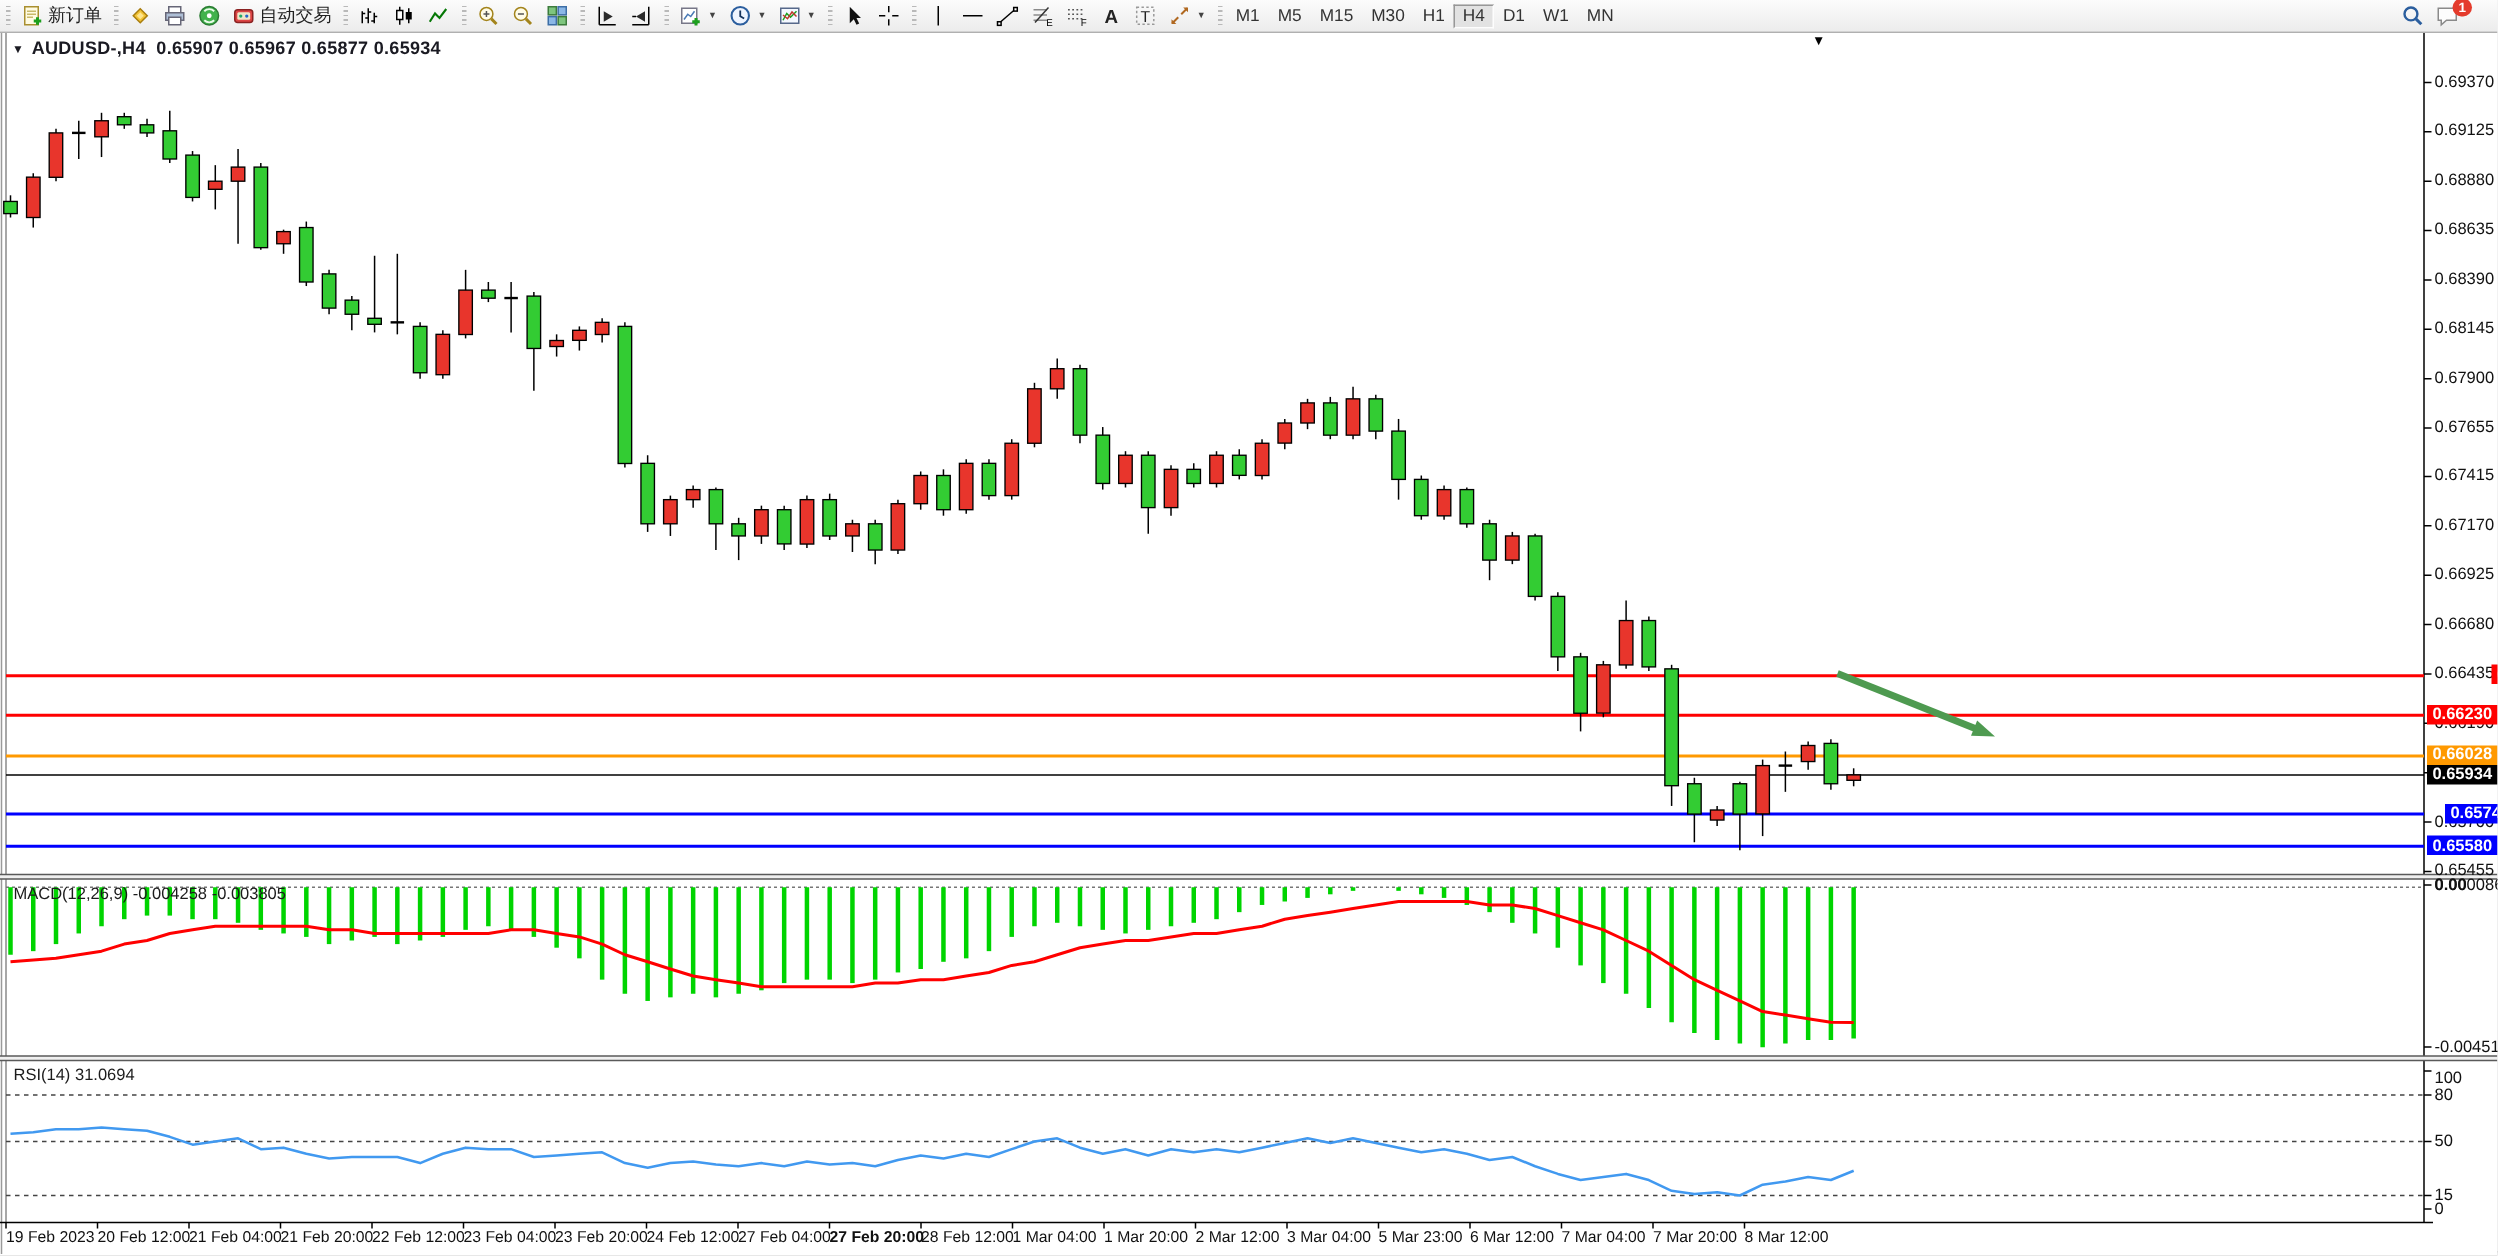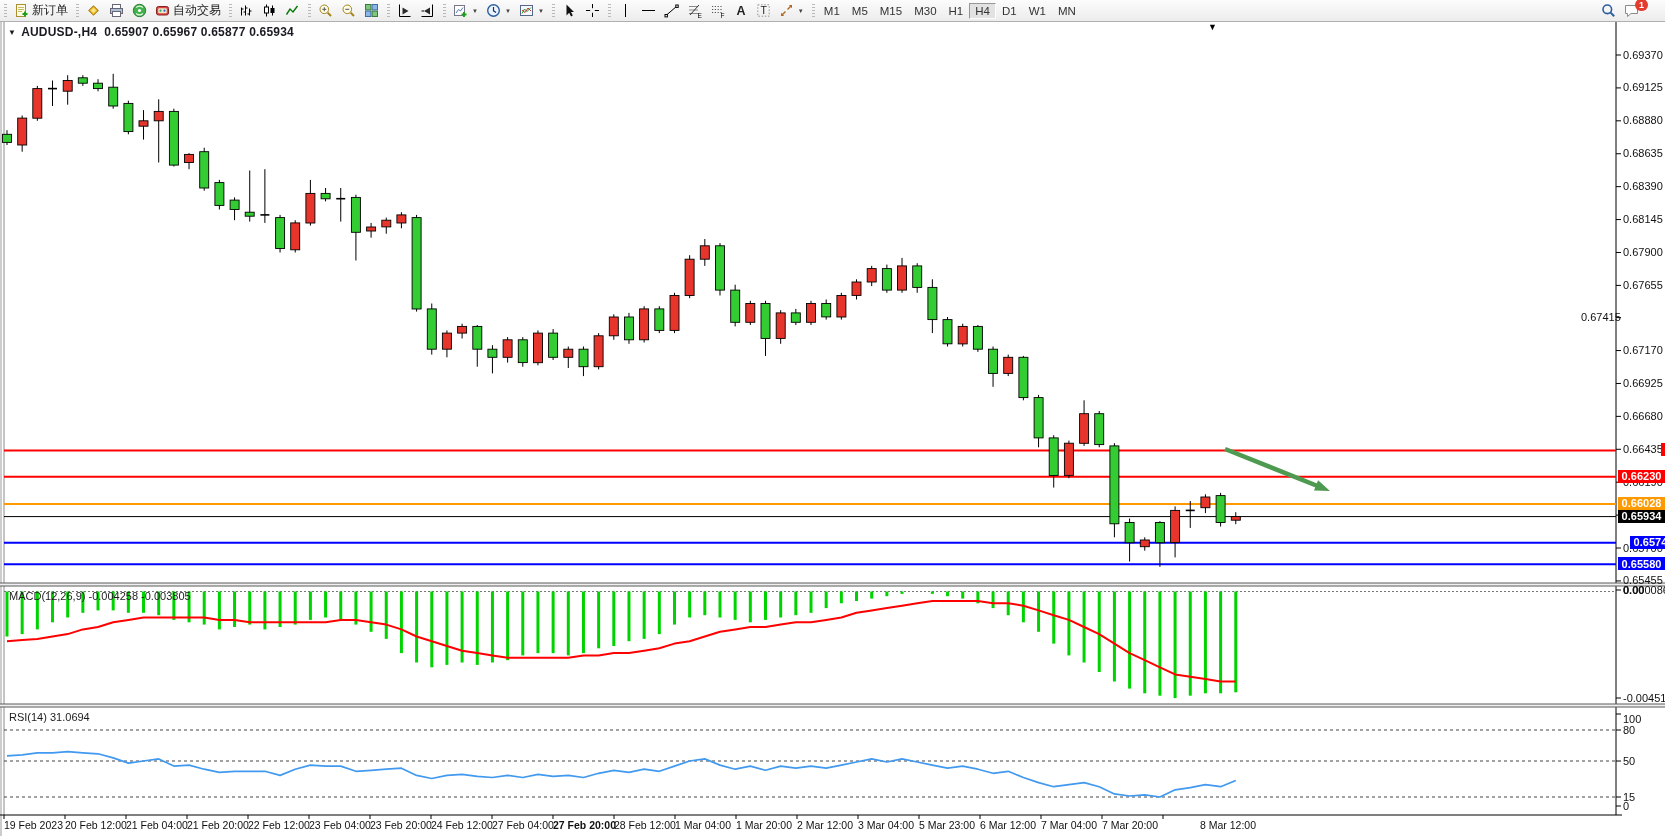--- a/index.html
+++ b/index.html
@@ -619,21 +619,21 @@
 
   <div id="overlays">
       <div class="axis-label" style="top: 48.5px; left: 1623px;">0.69370</div>
       <div class="axis-label" style="top: 81.4133px; left: 1623px;">0.69125</div>
       <div class="axis-label" style="top: 114.327px; left: 1623px;">0.68880</div>
       <div class="axis-label" style="top: 147.24px; left: 1623px;">0.68635</div>
       <div class="axis-label" style="top: 180.153px; left: 1623px;">0.68390</div>
       <div class="axis-label" style="top: 213.066px; left: 1623px;">0.68145</div>
       <div class="axis-label" style="top: 245.98px; left: 1623px;">0.67900</div>
       <div class="axis-label" style="top: 278.893px; left: 1623px;">0.67655</div>
-      <div class="axis-label" style="top: 311.135px; left: 1581px;">0.67415</div>
+      <div class="axis-label" style="top: 311.135px; left: 1623px;">0.67415</div>
       <div class="axis-label" style="top: 344.048px; left: 1623px;">0.67170</div>
       <div class="axis-label" style="top: 376.961px; left: 1623px;">0.66925</div>
       <div class="axis-label" style="top: 409.875px; left: 1623px;">0.66680</div>
       <div class="axis-label" style="top: 442.788px; left: 1623px;">0.66435</div>
       <div class="axis-label" style="top: 475.701px; left: 1623px;">0.66190</div>
       <div class="axis-label" style="top: 508.615px; left: 1623px;">0.65945</div>
       <div class="axis-label" style="top: 541.528px; left: 1623px;">0.65700</div>
       <div class="axis-label" style="top: 574.441px; left: 1623px;">0.65455</div>
       <div class="px-label" style="top: 443.497px; background: rgb(255, 0, 0); margin-left: 43px;">0.66426</div>
       <div class="px-label" style="top: 469.828px; background: rgb(255, 0, 0);">0.66230</div>
@@ -661,16 +661,16 @@
       <div class="time-label" style="top: 819px; left: 553px; font-weight: bold;">27 Feb 20:00</div>
       <div class="time-label" style="top: 819px; left: 614px;">28 Feb 12:00</div>
       <div class="time-label" style="top: 819px; left: 675px;">1 Mar 04:00</div>
       <div class="time-label" style="top: 819px; left: 736px;">1 Mar 20:00</div>
       <div class="time-label" style="top: 819px; left: 797px;">2 Mar 12:00</div>
       <div class="time-label" style="top: 819px; left: 858px;">3 Mar 04:00</div>
       <div class="time-label" style="top: 819px; left: 919px;">5 Mar 23:00</div>
       <div class="time-label" style="top: 819px; left: 980px;">6 Mar 12:00</div>
       <div class="time-label" style="top: 819px; left: 1041px;">7 Mar 04:00</div>
       <div class="time-label" style="top: 819px; left: 1102px;">7 Mar 20:00</div>
-      <div class="time-label" style="top: 819px; left: 1163px; margin-left: 37px;">8 Mar 12:00</div>
+      <div class="time-label" style="top: 819px; left: 1163px;">8 Mar 12:00</div>
     </div>
   <div id="bottom-strip"></div>
 </div>
 
 </body></html>

